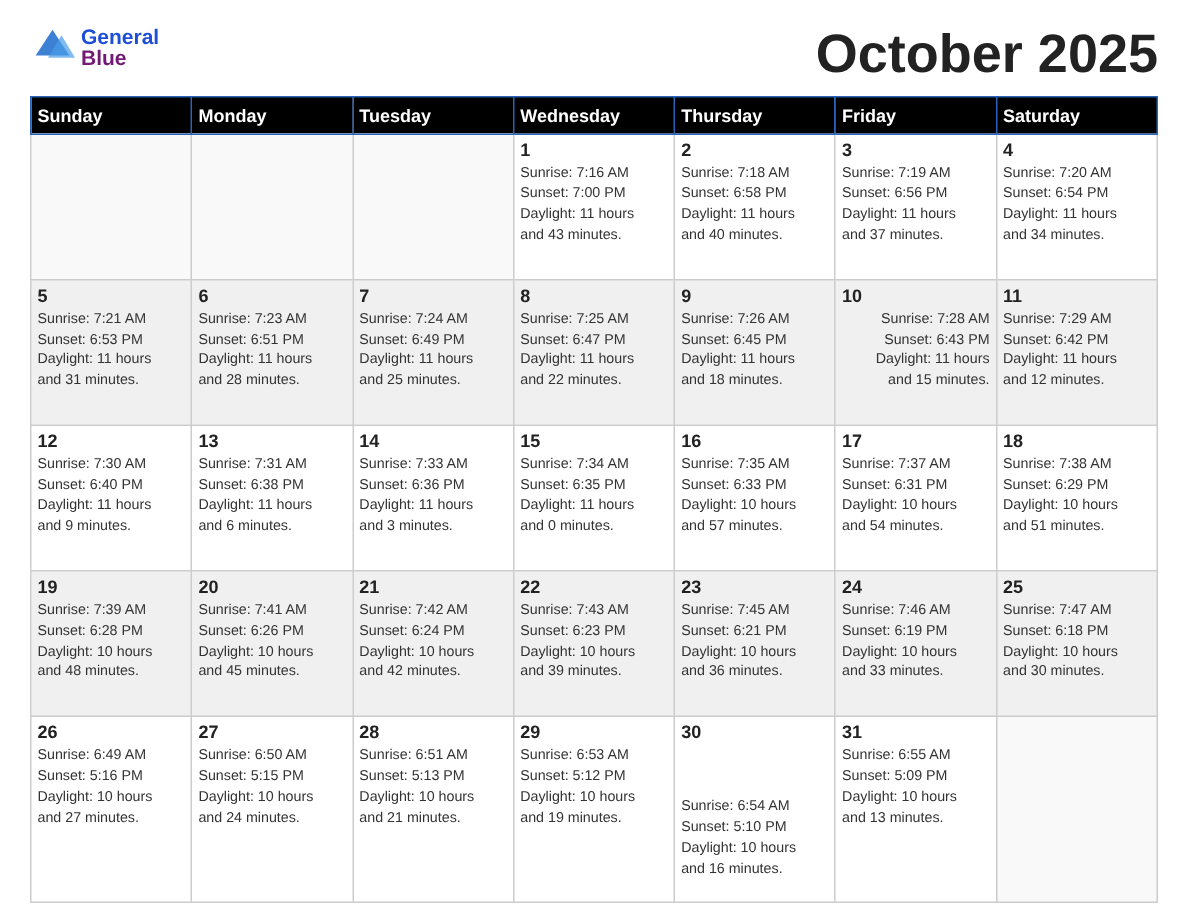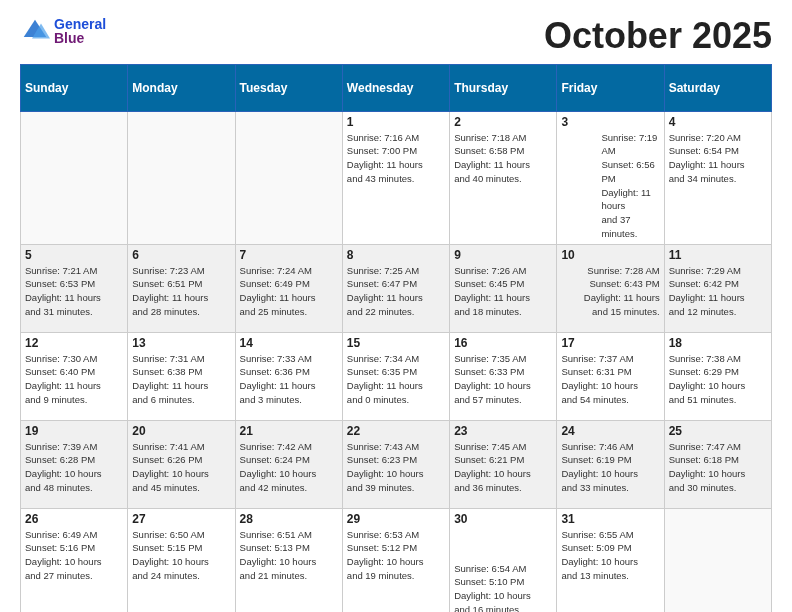--- a/index.html
+++ b/index.html
@@ -61,25 +61,25 @@
       color: #555;
     }
     .calendar {
       flex: 1;
       border: 1px solid #ccc;
       border-collapse: collapse;
       width: 100%;
       table-layout: fixed;
     }
     .calendar th {
-      background: #0369a1;
+      background: #000000;
       color: #fff;
       font-size: 12px;
       font-weight: bold;
-      padding: 16px 4px;
+      padding: 5px 4px;
       text-align: left;
       border: 1px solid #2962b8;
     }
     .calendar td {
       border: 1px solid #ccc;
       vertical-align: top;
       padding: 3px 4px;
       font-size: 10px;
       color: #333;
       height: 88px;
@@ -148,21 +148,21 @@
           </td>
           <td>
             <div class="day-num">2</div>
             <div class="day-info" style="white-space: pre-line;">Sunrise: 7:18 AM
 Sunset: 6:58 PM
 Daylight: 11 hours
 and 40 minutes.</div>
           </td>
           <td>
             <div class="day-num">3</div>
-            <div class="day-info" style="white-space: pre-line; margin-left: 40px;">Sunrise: 7:19 AM
+            <div class="day-info" style="white-space: pre-line;">Sunrise: 7:19 AM
 Sunset: 6:56 PM
 Daylight: 11 hours
 and 37 minutes.</div>
           </td>
           <td>
             <div class="day-num">4</div>
             <div class="day-info" style="white-space: pre-line;">Sunrise: 7:20 AM
 Sunset: 6:54 PM
 Daylight: 11 hours
 and 34 minutes.</div>

